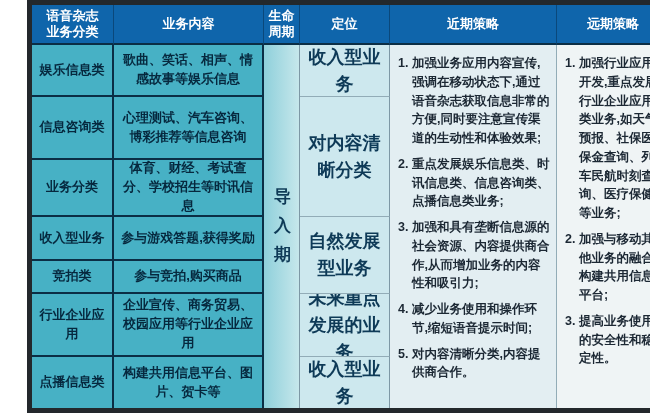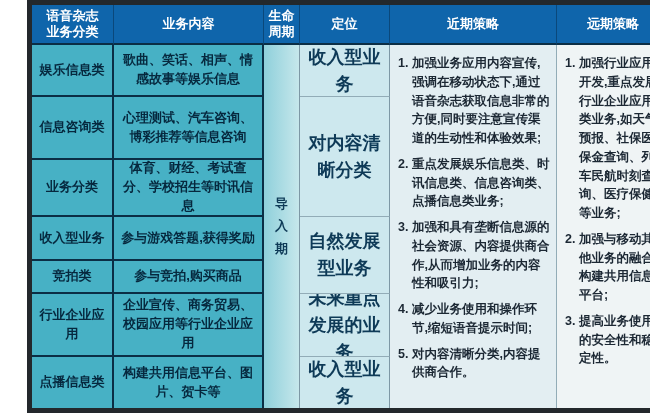--- a/index.html
+++ b/index.html
@@ -32,21 +32,21 @@
     padding:2px 5px;
   }
   .teal.lastrow{border-bottom:none;}
   
   .life{
     background:linear-gradient(to right,#8fd0db,#c6e7eb);
     border-right:1px solid #7d98a5;
   }
   .life-text{
     width:15px;word-break:break-all;text-align:center;
-    font-weight:bold;font-size:13px;line-height:1.7;color:#0e3a57;
+    font-weight:bold;font-size:17px;line-height:1.7;color:#0e3a57;
   }
   
   .pos{
     background:#cde8ee;color:#0e3a57;font-weight:bold;font-size:18px;line-height:1.5;
     text-align:center;border-right:1px solid #7d98a5;border-bottom:1px solid #92acb7;
     padding:0 8px;
   }
   .pos.lastrow{border-bottom:none;}
   
   .strat{

